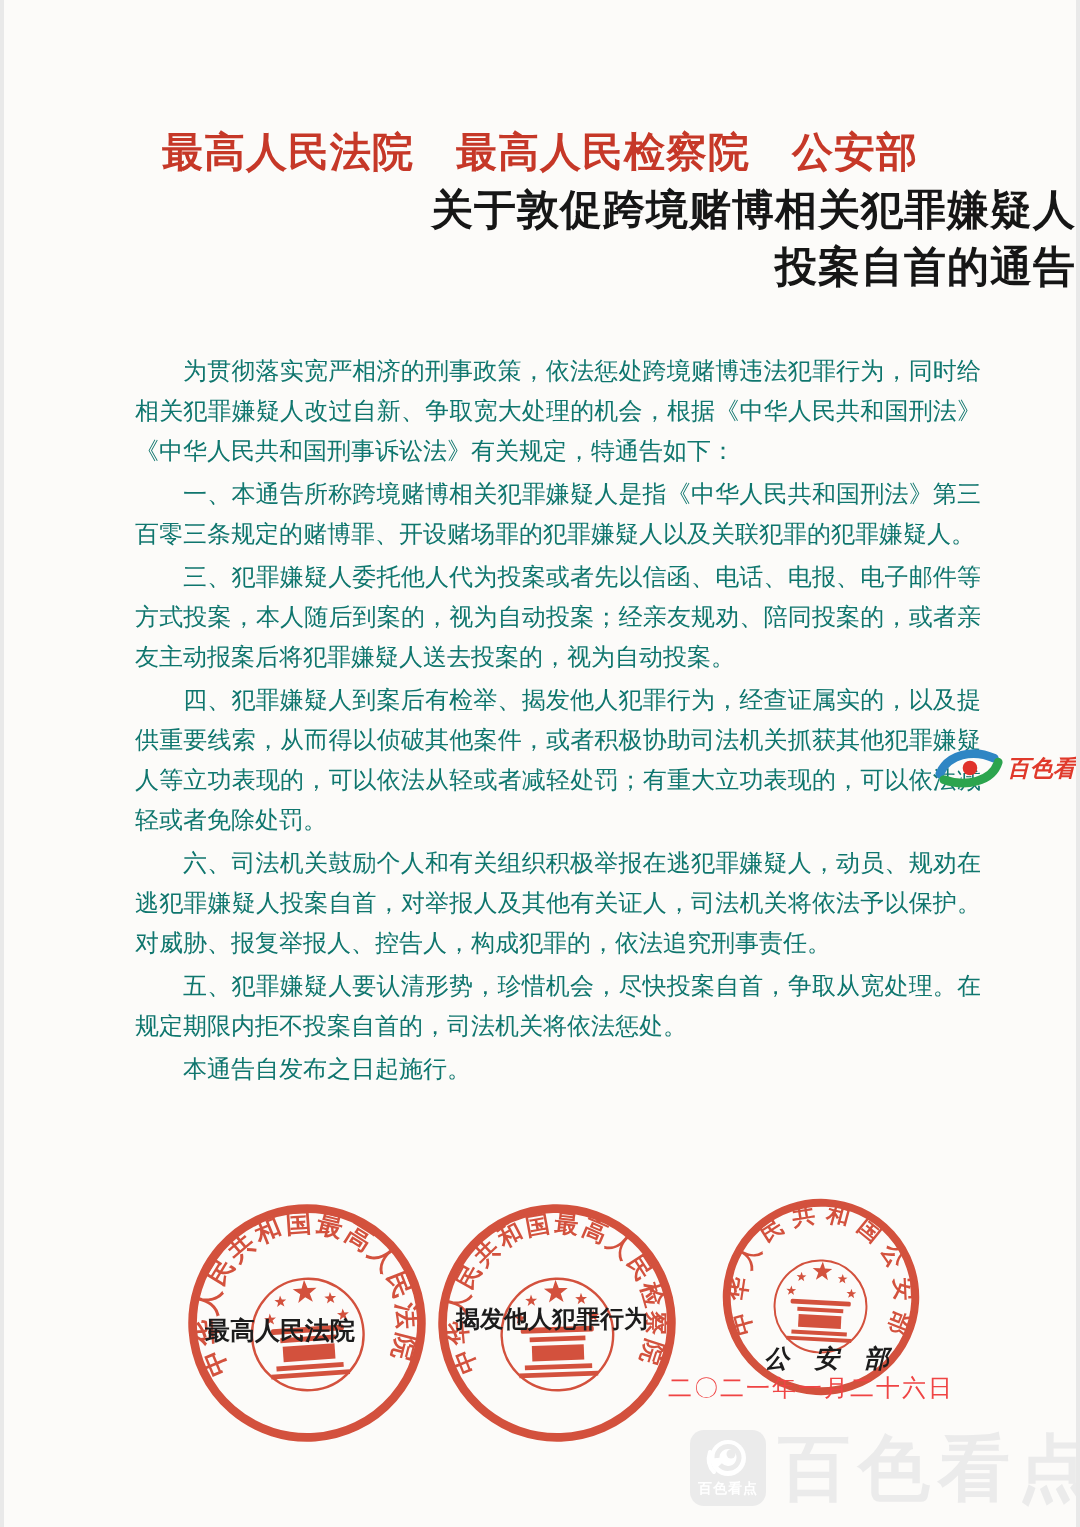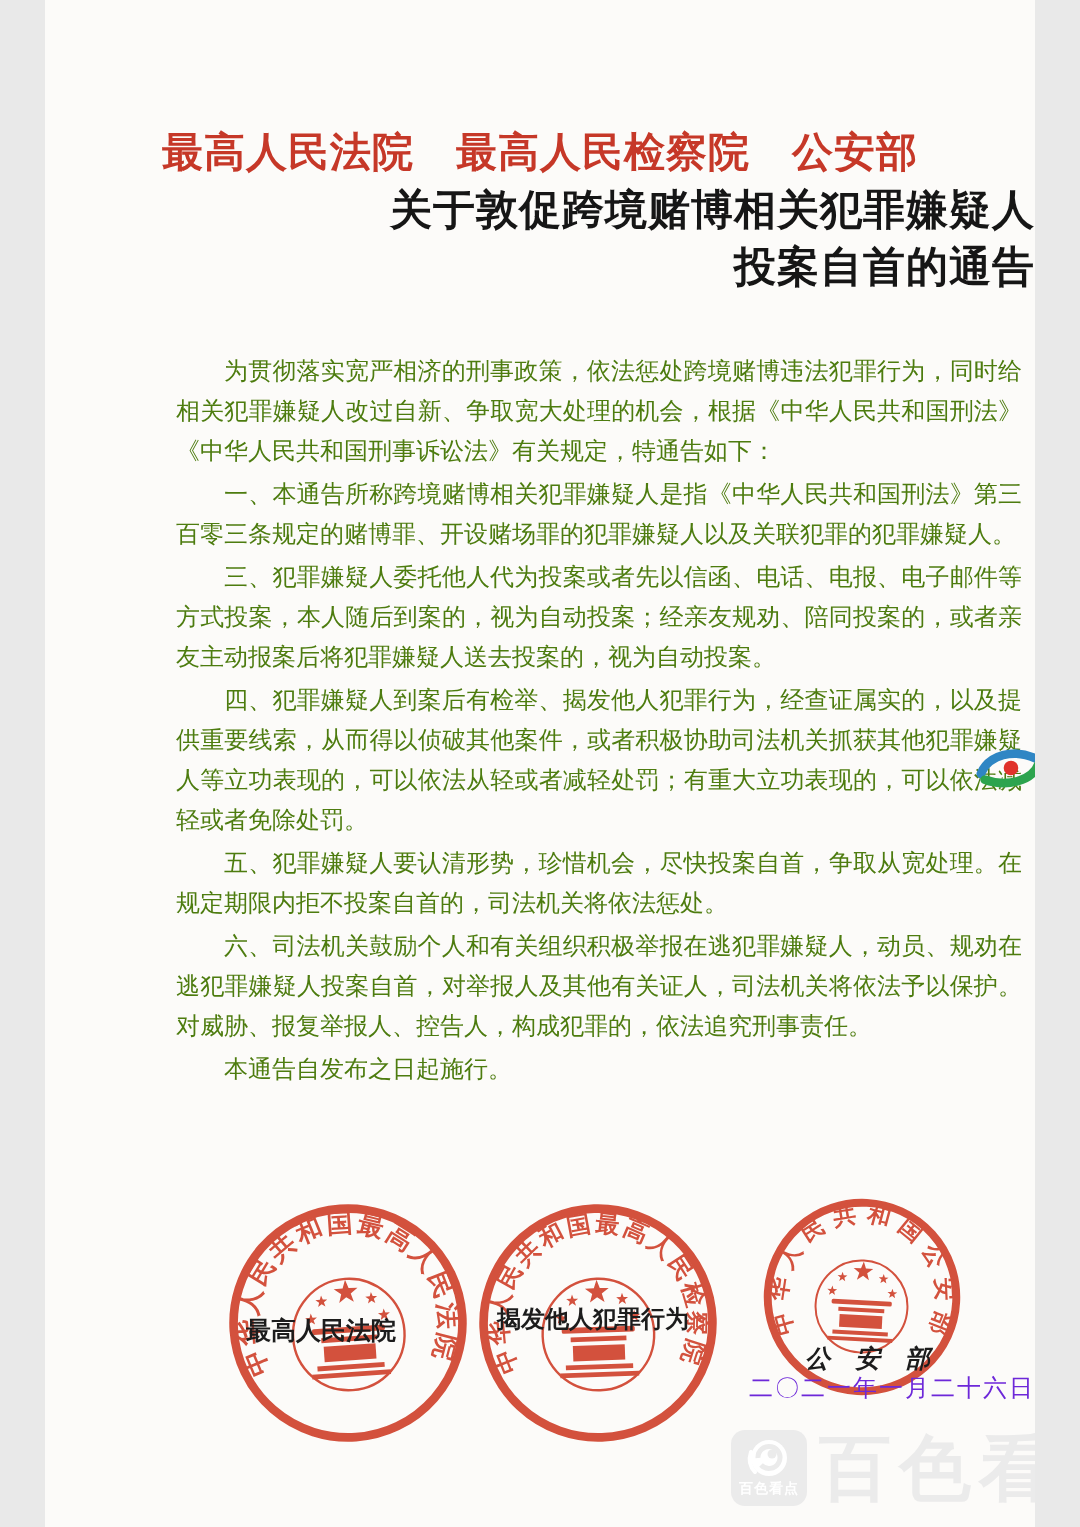--- a/index.html
+++ b/index.html
@@ -1,48 +1,48 @@
 <!DOCTYPE html>
 <html><head>
 <meta charset="utf-8">
 <style>
   html,body { margin:0; padding:0; background:#e9e9e9; }
   .page {
-    position:relative; width:990px; height:1527px; margin:0 auto;
+    position:relative; width:1072px; height:1527px; margin:0 auto;
     background:#fcfbf9; overflow:hidden;
     font-family:"Liberation Serif", serif;
   }
   
   .header { position:absolute; top:122px; left:0; width:100%; text-align:center; }
   .issuers {
     color:#c63828; font-size:41px; font-weight:bold; letter-spacing:1px;
     line-height:60px; white-space:nowrap;
   }
   .doc-title { color:#161616; font-size:42px; font-weight:bold; line-height:57px; letter-spacing:1px;text-align:right; }
   
   .body-text {
     position:absolute; top:351px; left:131px; width:846px;
-    font-size:24px; line-height:40px; color:#4d7c0f; text-align:justify;
+    font-size:24px; line-height:40px; color:#0f766e; text-align:justify;
   }
   .body-text p { margin:0 0 3px 0; text-indent:2em; }
   
   .seal { position:absolute; color:#d0452f; opacity:0.93; }
   .seal svg { display:block; width:100%; height:100%; }
   .seal-1 { left:178px; top:1198px; width:250px; height:250px; transform:rotate(-4deg); }
   .seal-2 { left:428px; top:1198px; width:250px; height:250px; transform:rotate(-2deg); }
   .seal-3 { left:714px; top:1194px; width:206px; height:206px; transform:rotate(3deg); }
   .seal-label {
     position:absolute; color:#1c1c1c; font-weight:bold; white-space:nowrap;
     font-size:25px; line-height:30px; z-index:5;
   }
   .seal-label-1 { left:201px; top:1304px;margin-top:12px; }
   .seal-label-2 { left:452px; top:1304px; font-size:24px; }
   .seal-label-3 { left:760px; top:1344px; font-size:25px;font-style:italic; }
   .date-line {
-    position:absolute; left:704px; top:1372px; font-size:24px; color:#6d28d9;
+    position:absolute; left:664px; top:1372px; font-size:24px; color:#ef4444;
     letter-spacing:2px; z-index:5;
   }
   
   .wm-inline { position:absolute; left:930px; top:744px; display:flex; align-items:center; gap:3px; z-index:6; }
   .wm-inline-text {
     color:#e0392b; font-size:23px; font-weight:bold; font-style:italic;
     font-family:"Liberation Sans", sans-serif; white-space:nowrap;
   }
   .wm-footer { position:absolute; left:686px; top:1430px; display:flex; align-items:center; gap:12px; z-index:1; }
   .wm-badge {
@@ -68,22 +68,22 @@
     <div class="issuers">最高人民法院　最高人民检察院　公安部</div>
     <div class="doc-title">关于敦促跨境赌博相关犯罪嫌疑人</div>
     <div class="doc-title">投案自首的通告</div>
   </div>
 
   <div class="body-text">
     <p>为贯彻落实宽严相济的刑事政策，依法惩处跨境赌博违法犯罪行为，同时给相关犯罪嫌疑人改过自新、争取宽大处理的机会，根据《中华人民共和国刑法》《中华人民共和国刑事诉讼法》有关规定，特通告如下：</p>
     <p>一、本通告所称跨境赌博相关犯罪嫌疑人是指《中华人民共和国刑法》第三百零三条规定的赌博罪、开设赌场罪的犯罪嫌疑人以及关联犯罪的犯罪嫌疑人。</p>
     <p>三、犯罪嫌疑人委托他人代为投案或者先以信函、电话、电报、电子邮件等方式投案，本人随后到案的，视为自动投案；经亲友规劝、陪同投案的，或者亲友主动报案后将犯罪嫌疑人送去投案的，视为自动投案。</p>
     <p>四、犯罪嫌疑人到案后有检举、揭发他人犯罪行为，经查证属实的，以及提供重要线索，从而得以侦破其他案件，或者积极协助司法机关抓获其他犯罪嫌疑人等立功表现的，可以依法从轻或者减轻处罚；有重大立功表现的，可以依法减轻或者免除处罚。</p>
+    <p>六、司法机关鼓励个人和有关组织积极举报在逃犯罪嫌疑人，动员、规劝在逃犯罪嫌疑人投案自首，对举报人及其他有关证人，司法机关将依法予以保护。对威胁、报复举报人、控告人，构成犯罪的，依法追究刑事责任。</p>
     <p>五、犯罪嫌疑人要认清形势，珍惜机会，尽快投案自首，争取从宽处理。在规定期限内拒不投案自首的，司法机关将依法惩处。</p>
-    <p>六、司法机关鼓励个人和有关组织积极举报在逃犯罪嫌疑人，动员、规劝在逃犯罪嫌疑人投案自首，对举报人及其他有关证人，司法机关将依法予以保护。对威胁、报复举报人、控告人，构成犯罪的，依法追究刑事责任。</p>
     <p>本通告自发布之日起施行。</p>
   </div>
 
   <div class="seal seal-1">
     <svg viewBox="0 0 260 260">
       <circle cx="130" cy="130" r="119" fill="none" stroke="currentColor" stroke-width="9"></circle>
       <path id="arc0" d="M 47.7 177.5 A 95 95 0 1 1 212.3 177.5" fill="none"></path>
       <text font-size="27" font-weight="bold" letter-spacing="3" fill="currentColor" text-anchor="middle">
         <textPath href="#arc0" startOffset="50%">中华人民共和国最高人民法院</textPath>
       </text>

